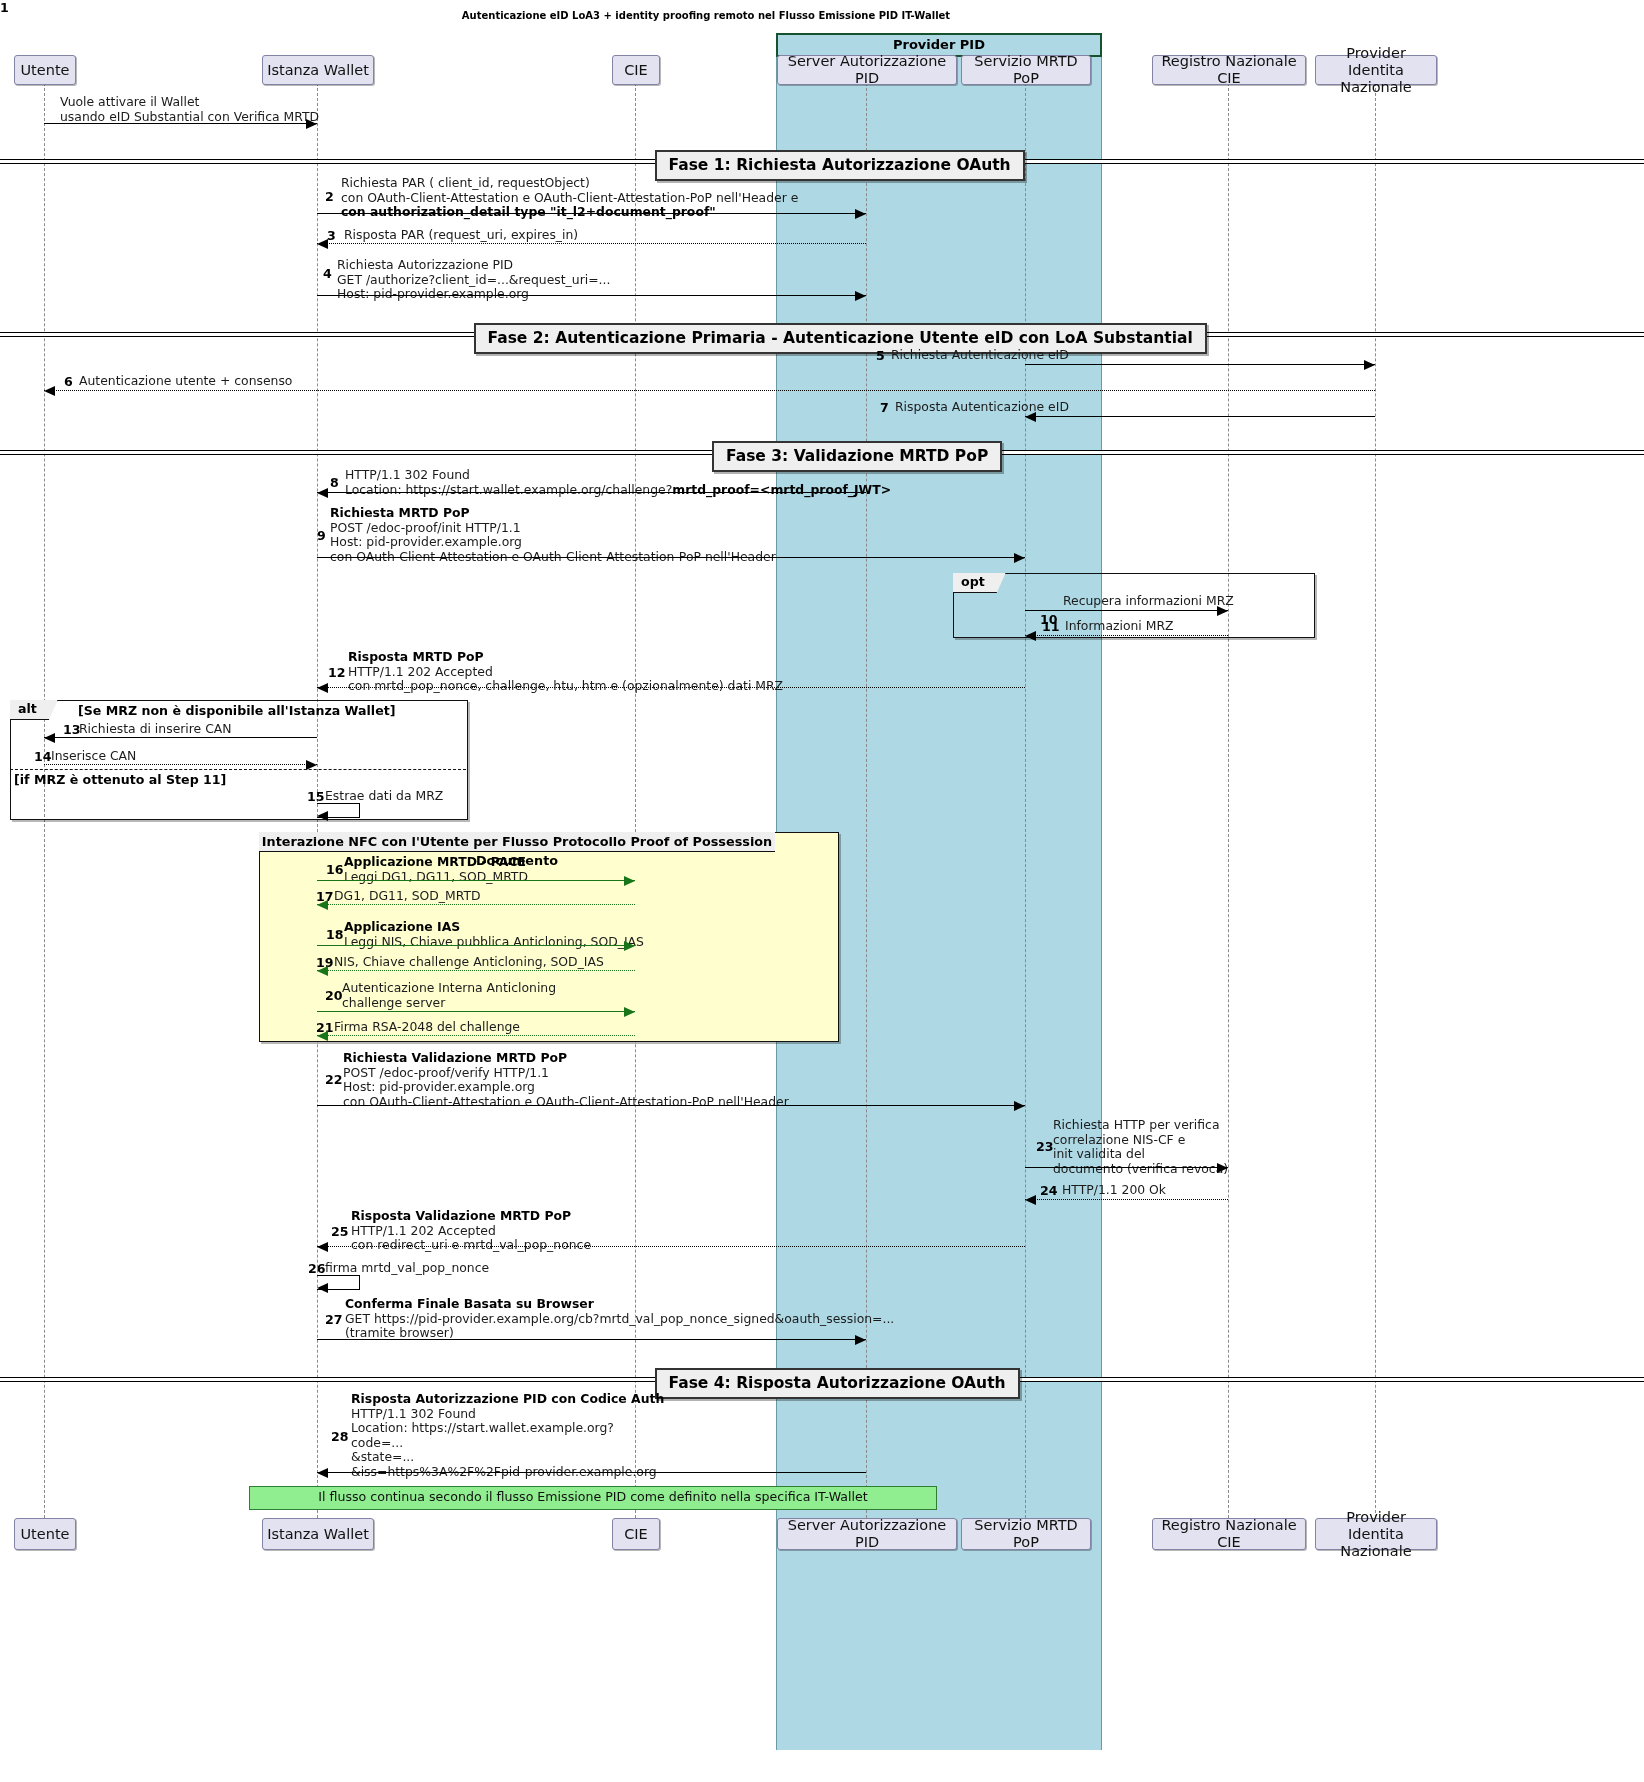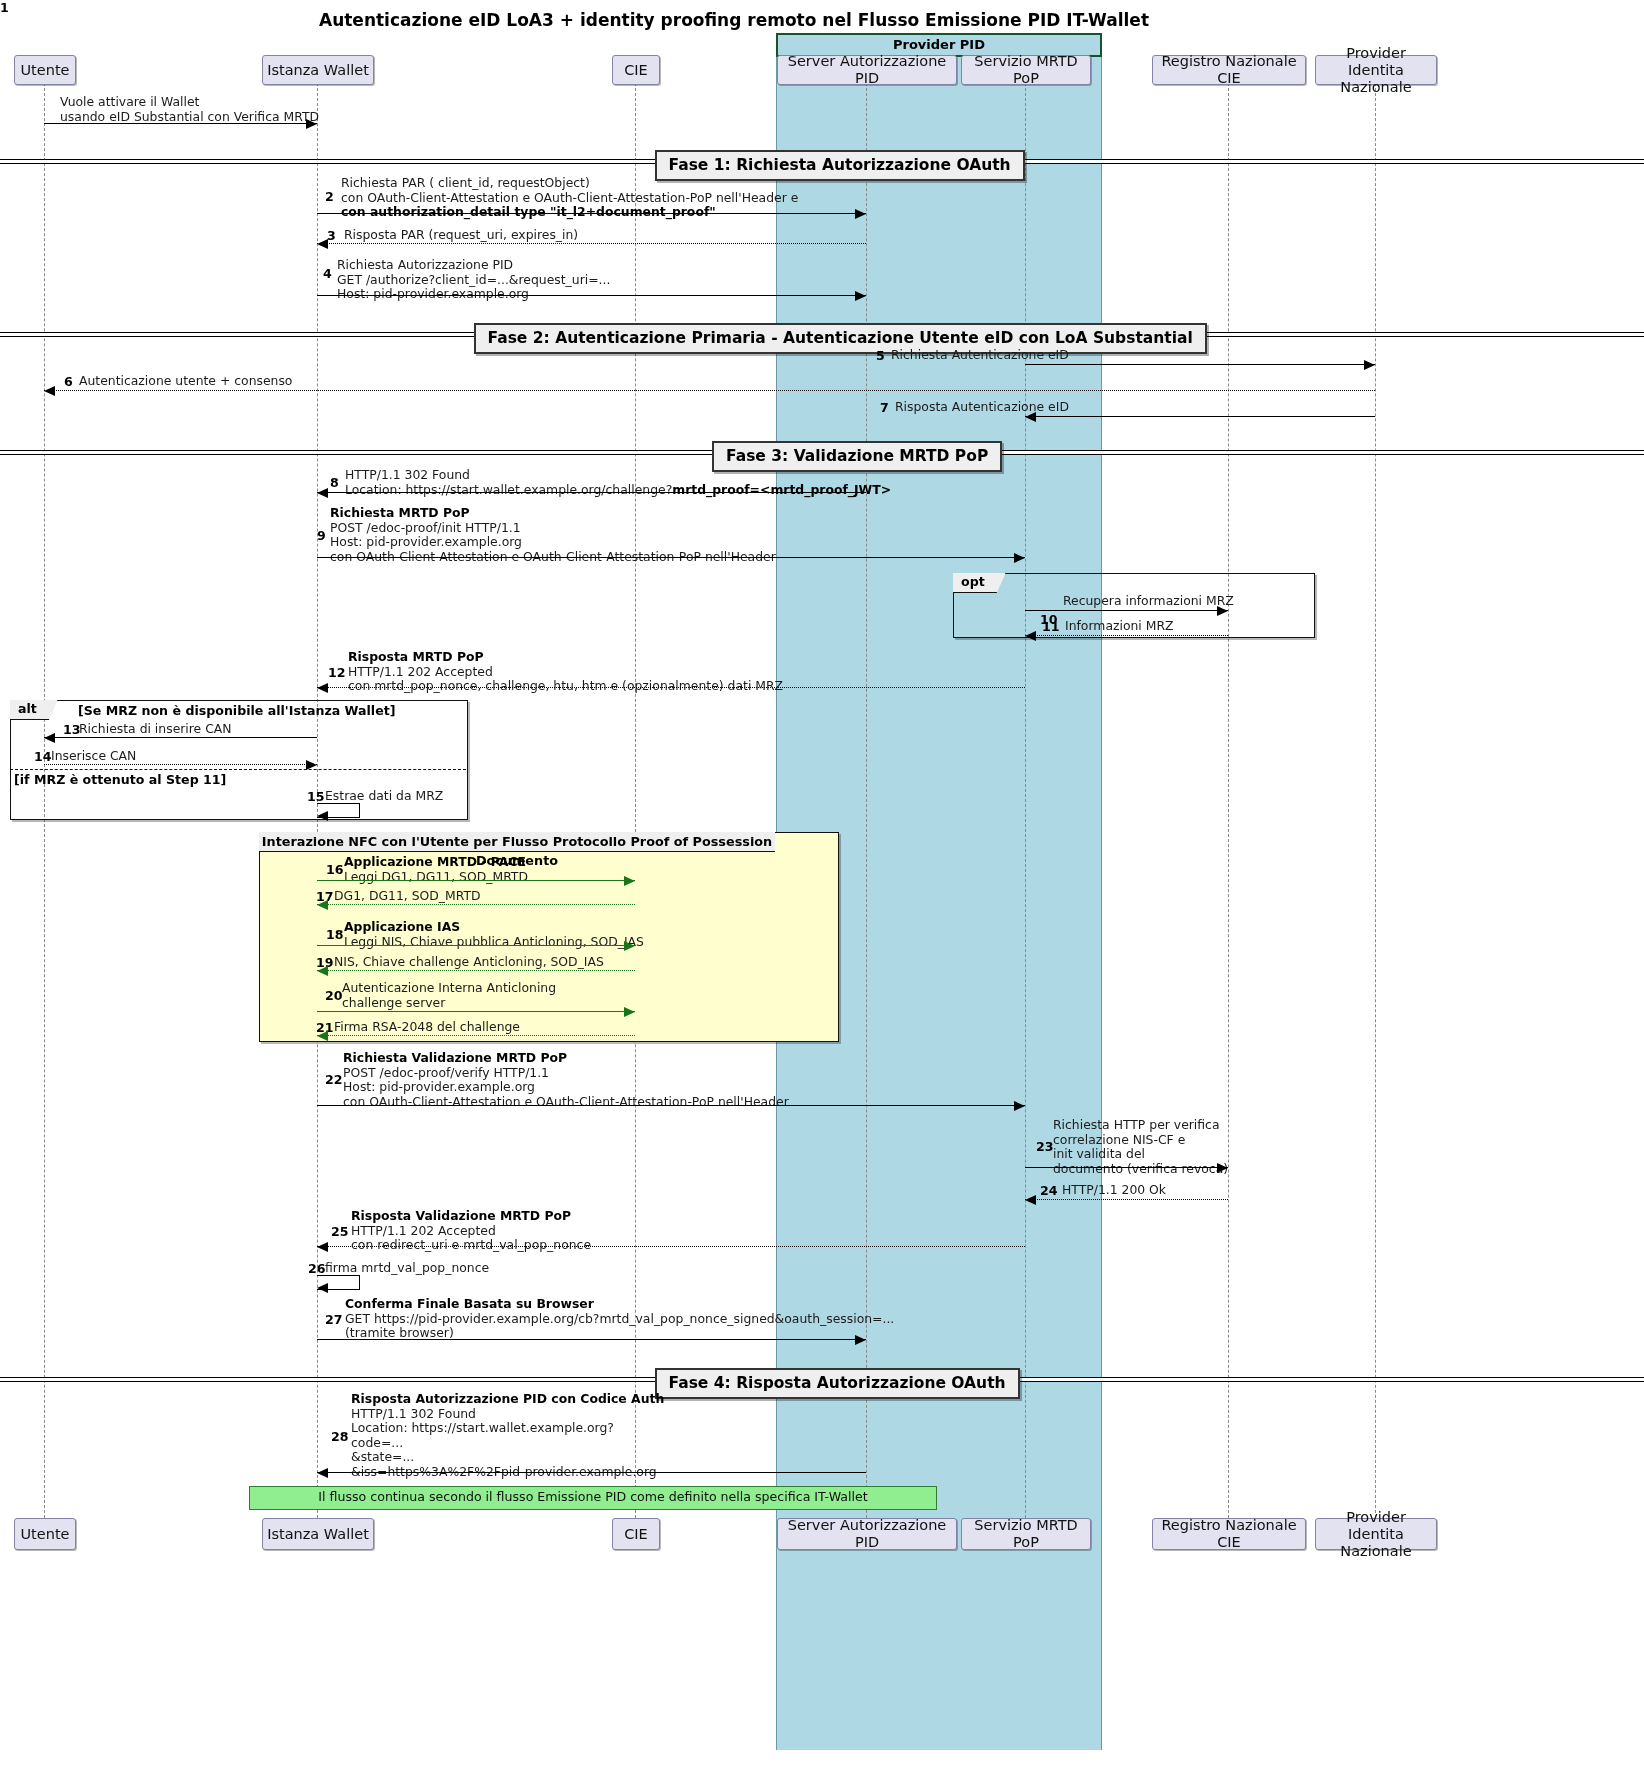--- a/index.html
+++ b/index.html
@@ -290,14 +290,14 @@
       <div>HTTP/1.1 302 Found</div>
       <div> Location: https://start.wallet.example.org?</div>
       <div>code=...</div>
       <div> &amp;state=...</div>
       <div> &amp;iss=https%3A%2F%2Fpid-provider.example.org</div>
     </div>
     <div class="num abs" style="left: 331px; top: 1429px;">28</div>
     <div class="arrow-line abs" style="left: 317px; top: 1472px; width: 549px;"></div>
     <div class="head left abs" style="top: 1467.5px; left: 317px;"></div>
     <div class="note-green abs" style="left: 249px; top: 1486px; width: 686px; height: 22px;">Il flusso continua secondo il flusso Emissione PID come definito nella specifica IT-Wallet</div>
-    <div class="abs" style="left: 0px; top: 10px; width: 1412px; text-align: center; font-size: 17px; font-weight: bold; color: rgb(0, 0, 0); padding-left: 28px;">Autenticazione eID LoA3 + identity proofing remoto nel Flusso Emissione PID IT-Wallet</div>
+    <div class="abs" style="left: 0px; top: 10px; width: 1412px; text-align: center; font-size: 10px; font-weight: bold; color: rgb(0, 0, 0);">Autenticazione eID LoA3 + identity proofing remoto nel Flusso Emissione PID IT-Wallet</div>
   </div>
 
 </body></html>

